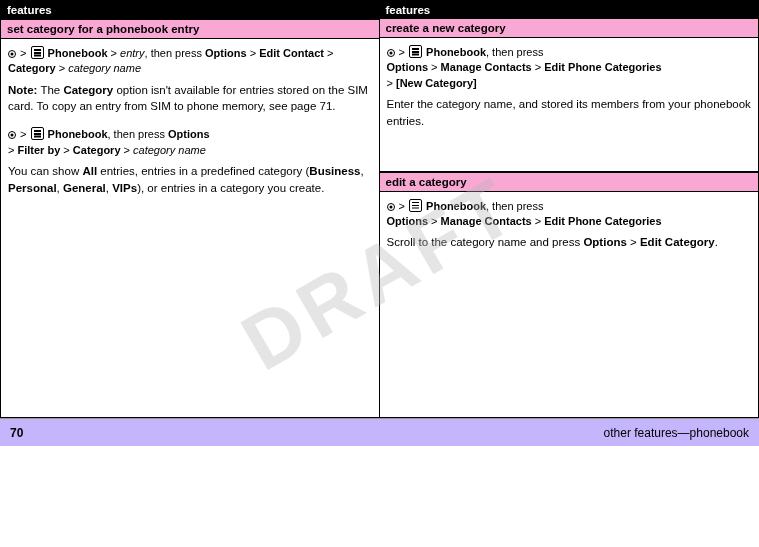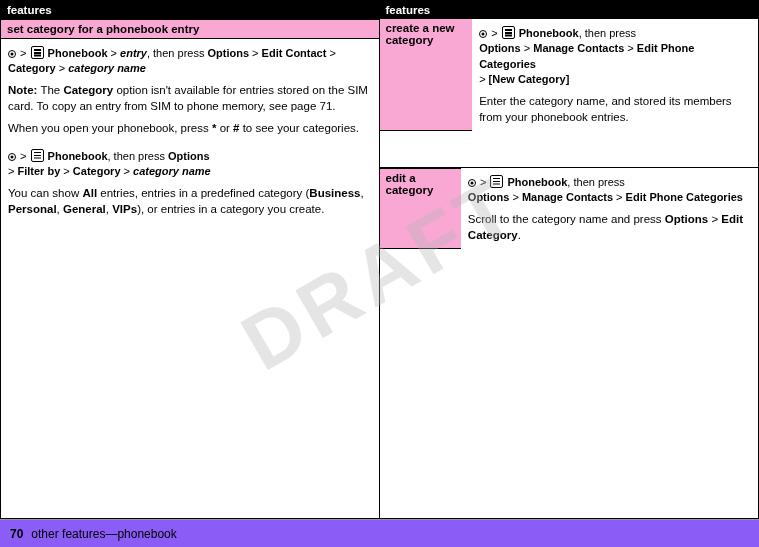--- a/index.html
+++ b/index.html
@@ -10,21 +10,21 @@
       width: 759px;
       height: 547px;
       overflow: hidden;
       position: relative;
     }
 
     .page-container {
       display: flex;
       flex-direction: column;
       width: 759px;
-      height: 547px;
+      height: 446px;
     }
 
     .content-area {
       display: flex;
       flex: 1;
       border: 1px solid #000;
       margin: 0;
     }
 
     .left-column {
@@ -65,21 +65,21 @@
 
     .section-content p {
       margin-bottom: 5px;
     }
 
     .section-content p:last-child {
       margin-bottom: 0;
     }
 
     .bold { font-weight: bold; }
-    .italic { font-style: italic; font-weight: bold; }
+    .italic { font-style: italic; }
 
     .nav-path {
       font-size: 11px;
       line-height: 1.4;
     }
 
     .nav-path .bold-small {
       font-weight: bold;
       font-size: 11px;
     }
@@ -134,26 +134,27 @@
       top: 5px;
       left: 2px;
       right: 2px;
       height: 1.5px;
       background: #000;
       box-shadow: 0 2.5px 0 #000;
     }
 
     .footer-bar {
       height: 28px;
-      background: #8b5cf6;
+      background: #c4b5fd;
       border-top: 1px solid #999;
       display: flex;
       align-items: center;
       padding: 0 10px;
       font-size: 12px;
+      justify-content: space-between;
     }
 
     .footer-bar .page-num {
       font-weight: bold;
       margin-right: 8px;
       font-size: 12px;
     }
 
     .draft-watermark {
       position: absolute;
@@ -168,41 +169,40 @@
       z-index: 10;
     }
 
     .right-divider {
       border-top: 1px solid #000;
       margin-top: 36px;
     }
 
     .right-section {
       display: flex;
-      flex-direction: row;
+      flex-direction: column;
     }
   </style>
 </head>
 <body>
 
 <div class="page-container">
   <div class="content-area">
 
     <div class="left-column">
       <div class="section-header">features</div>
 
       <div class="section-subheader">set category for a phonebook entry</div>
       <div class="section-content">
         <p class="nav-path">
           <span><span class="bullet-dot"></span> &gt; </span><span class="phonebook-icon"></span> <span class="bold">Phonebook</span> &gt; <span class="italic">entry</span>, then press <span class="bold-small bold">Options</span> &gt; <span class="bold-small bold">Edit Contact</span> &gt; <span class="bold-small bold">Category</span> &gt; <span class="italic">category name</span>
         </p>
         <p>
           <span class="bold">Note:</span> The <span class="bold">Category</span> option isn't available for entries stored on the SIM card. To copy an entry from SIM to phone memory, see page 71.
         </p>
-        <p>When you open your phonebook, press <span class="bold">*</span> or <span class="bold">#</span> to see your categories.</p>
       </div>
 
       <div class="section-content">
         <p class="nav-path">
           <span><span class="bullet-dot"></span> &gt; </span><span class="phonebook-icon"></span> <span class="bold">Phonebook</span>, then press <span class="bold-small bold">Options</span><br>&gt; <span class="bold-small bold">Filter by</span> &gt; <span class="bold-small bold">Category</span> &gt; <span class="italic">category name</span>
         </p>
         <p>You can show <span class="bold">All</span> entries, entries in a predefined category (<span class="bold">Business</span>, <span class="bold">Personal</span>, <span class="bold">General</span>, <span class="bold">VIPs</span>), or entries in a category you create.</p>
       </div>
     </div>
 

